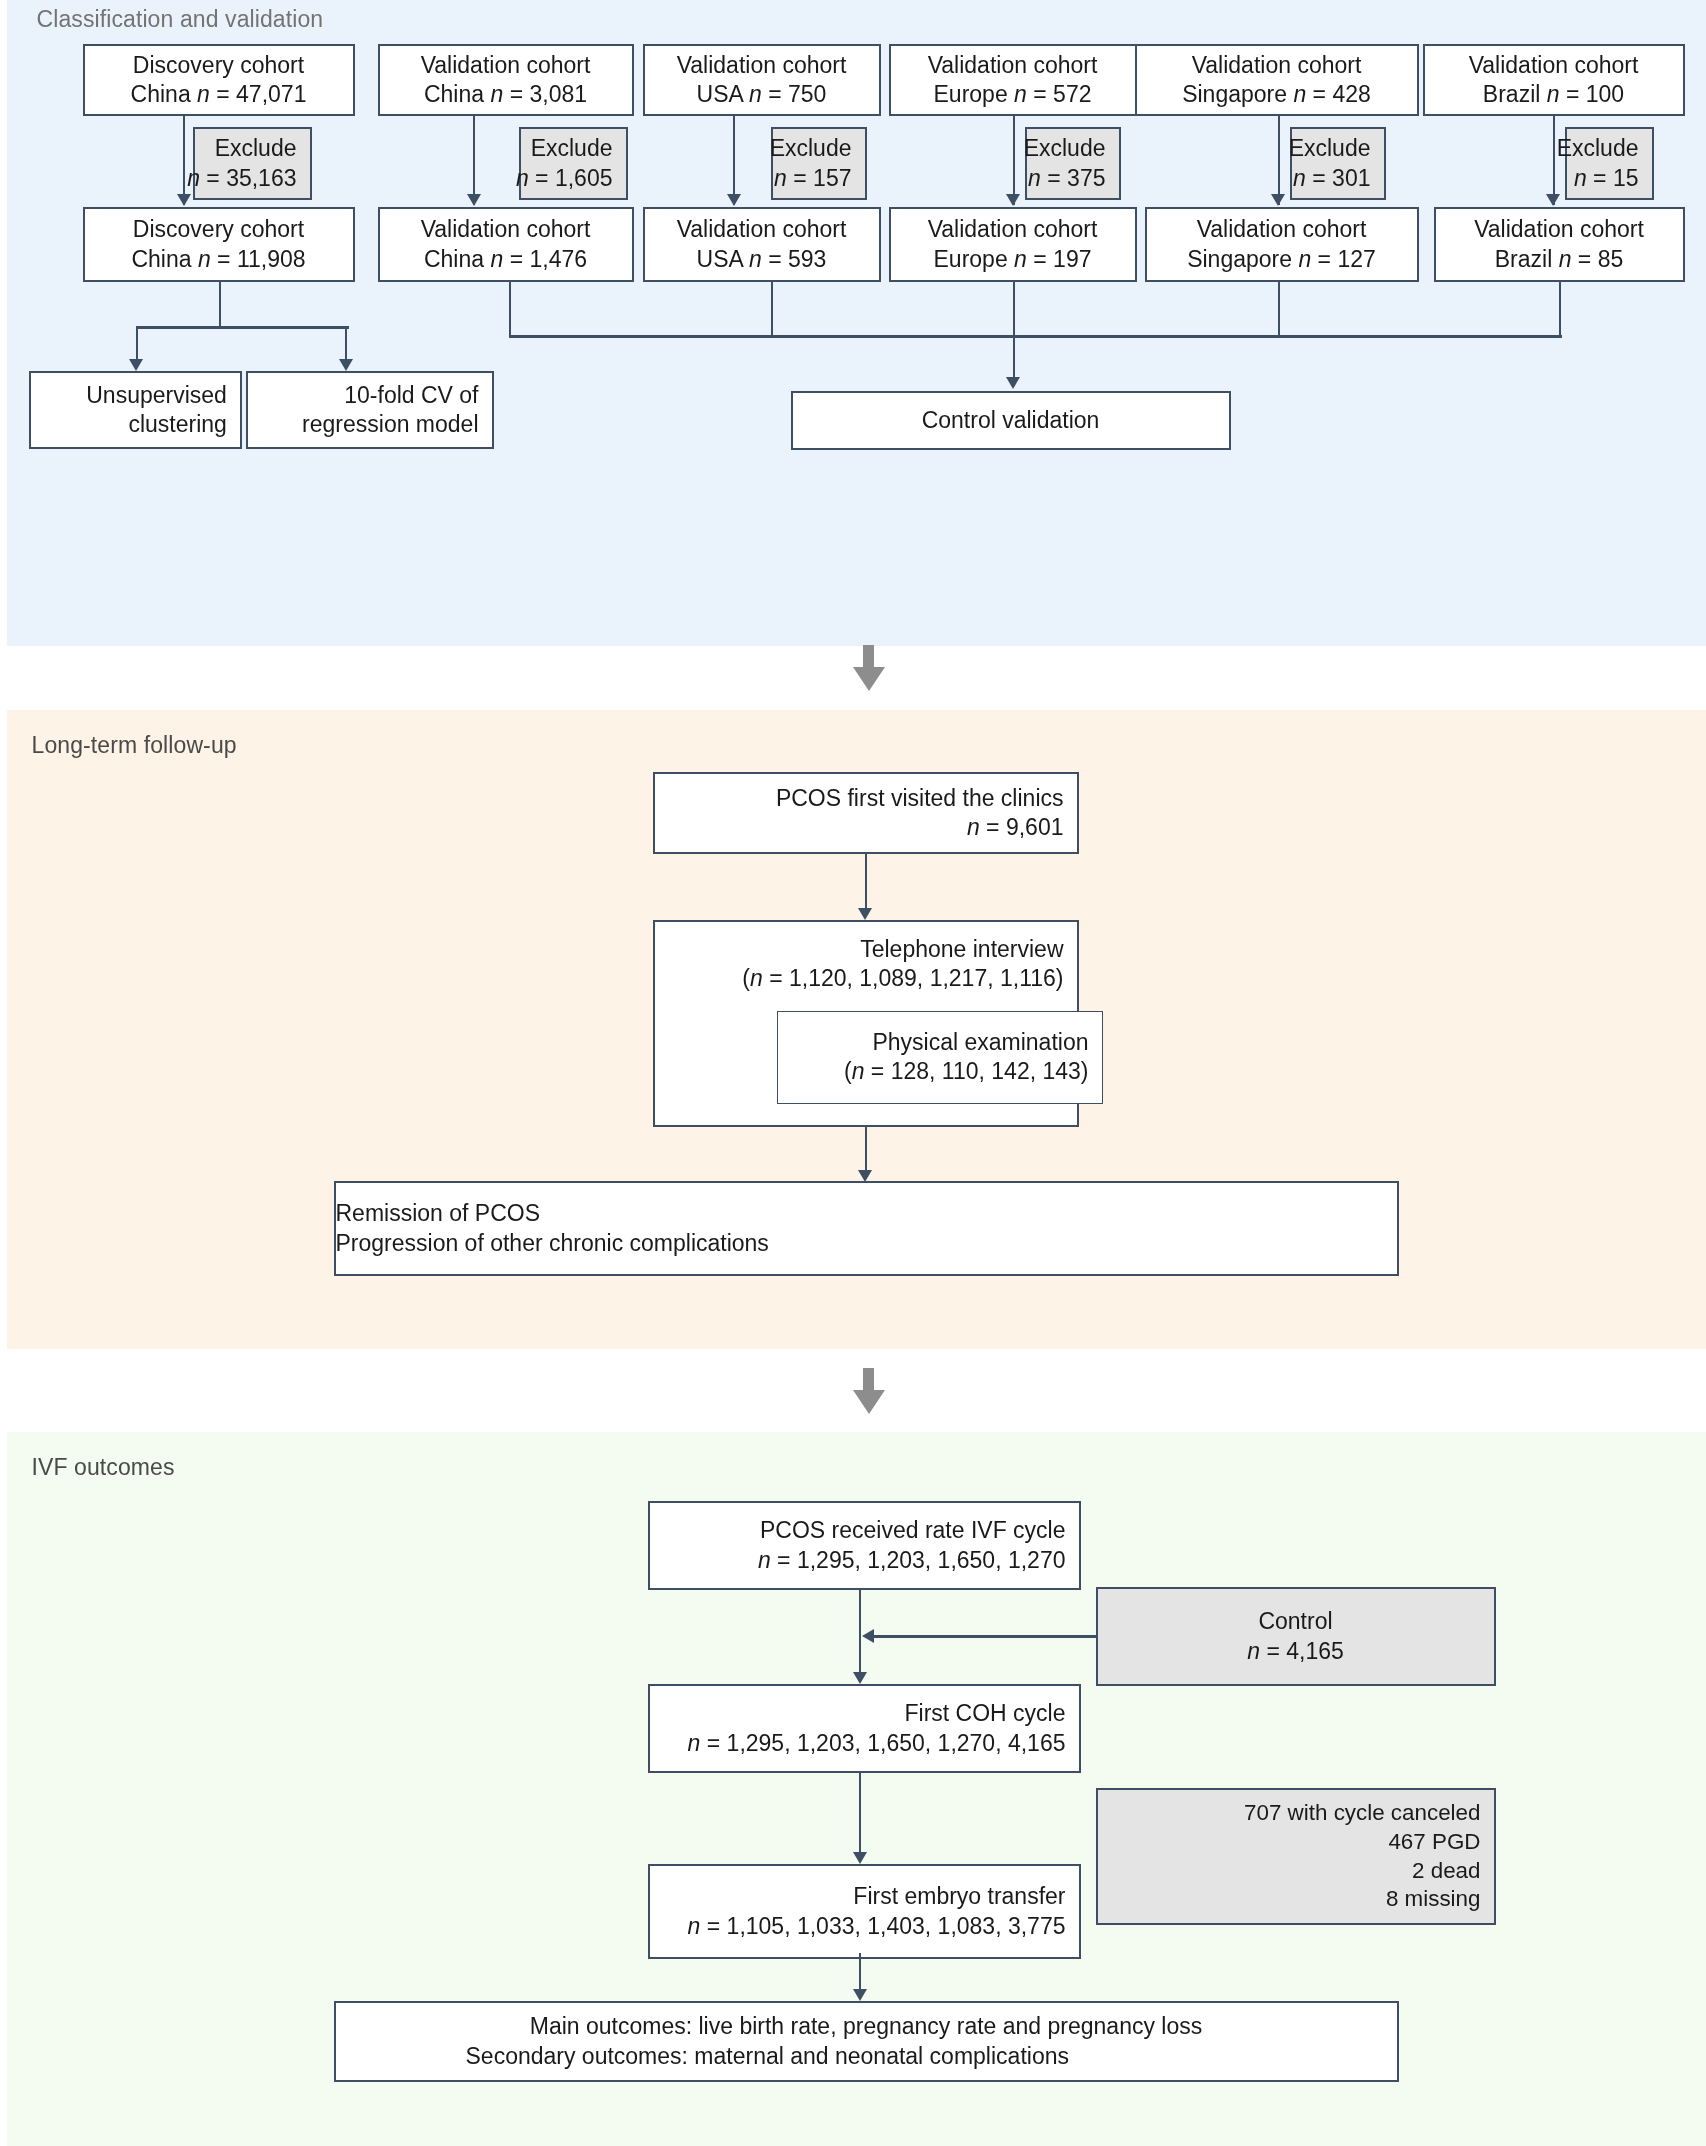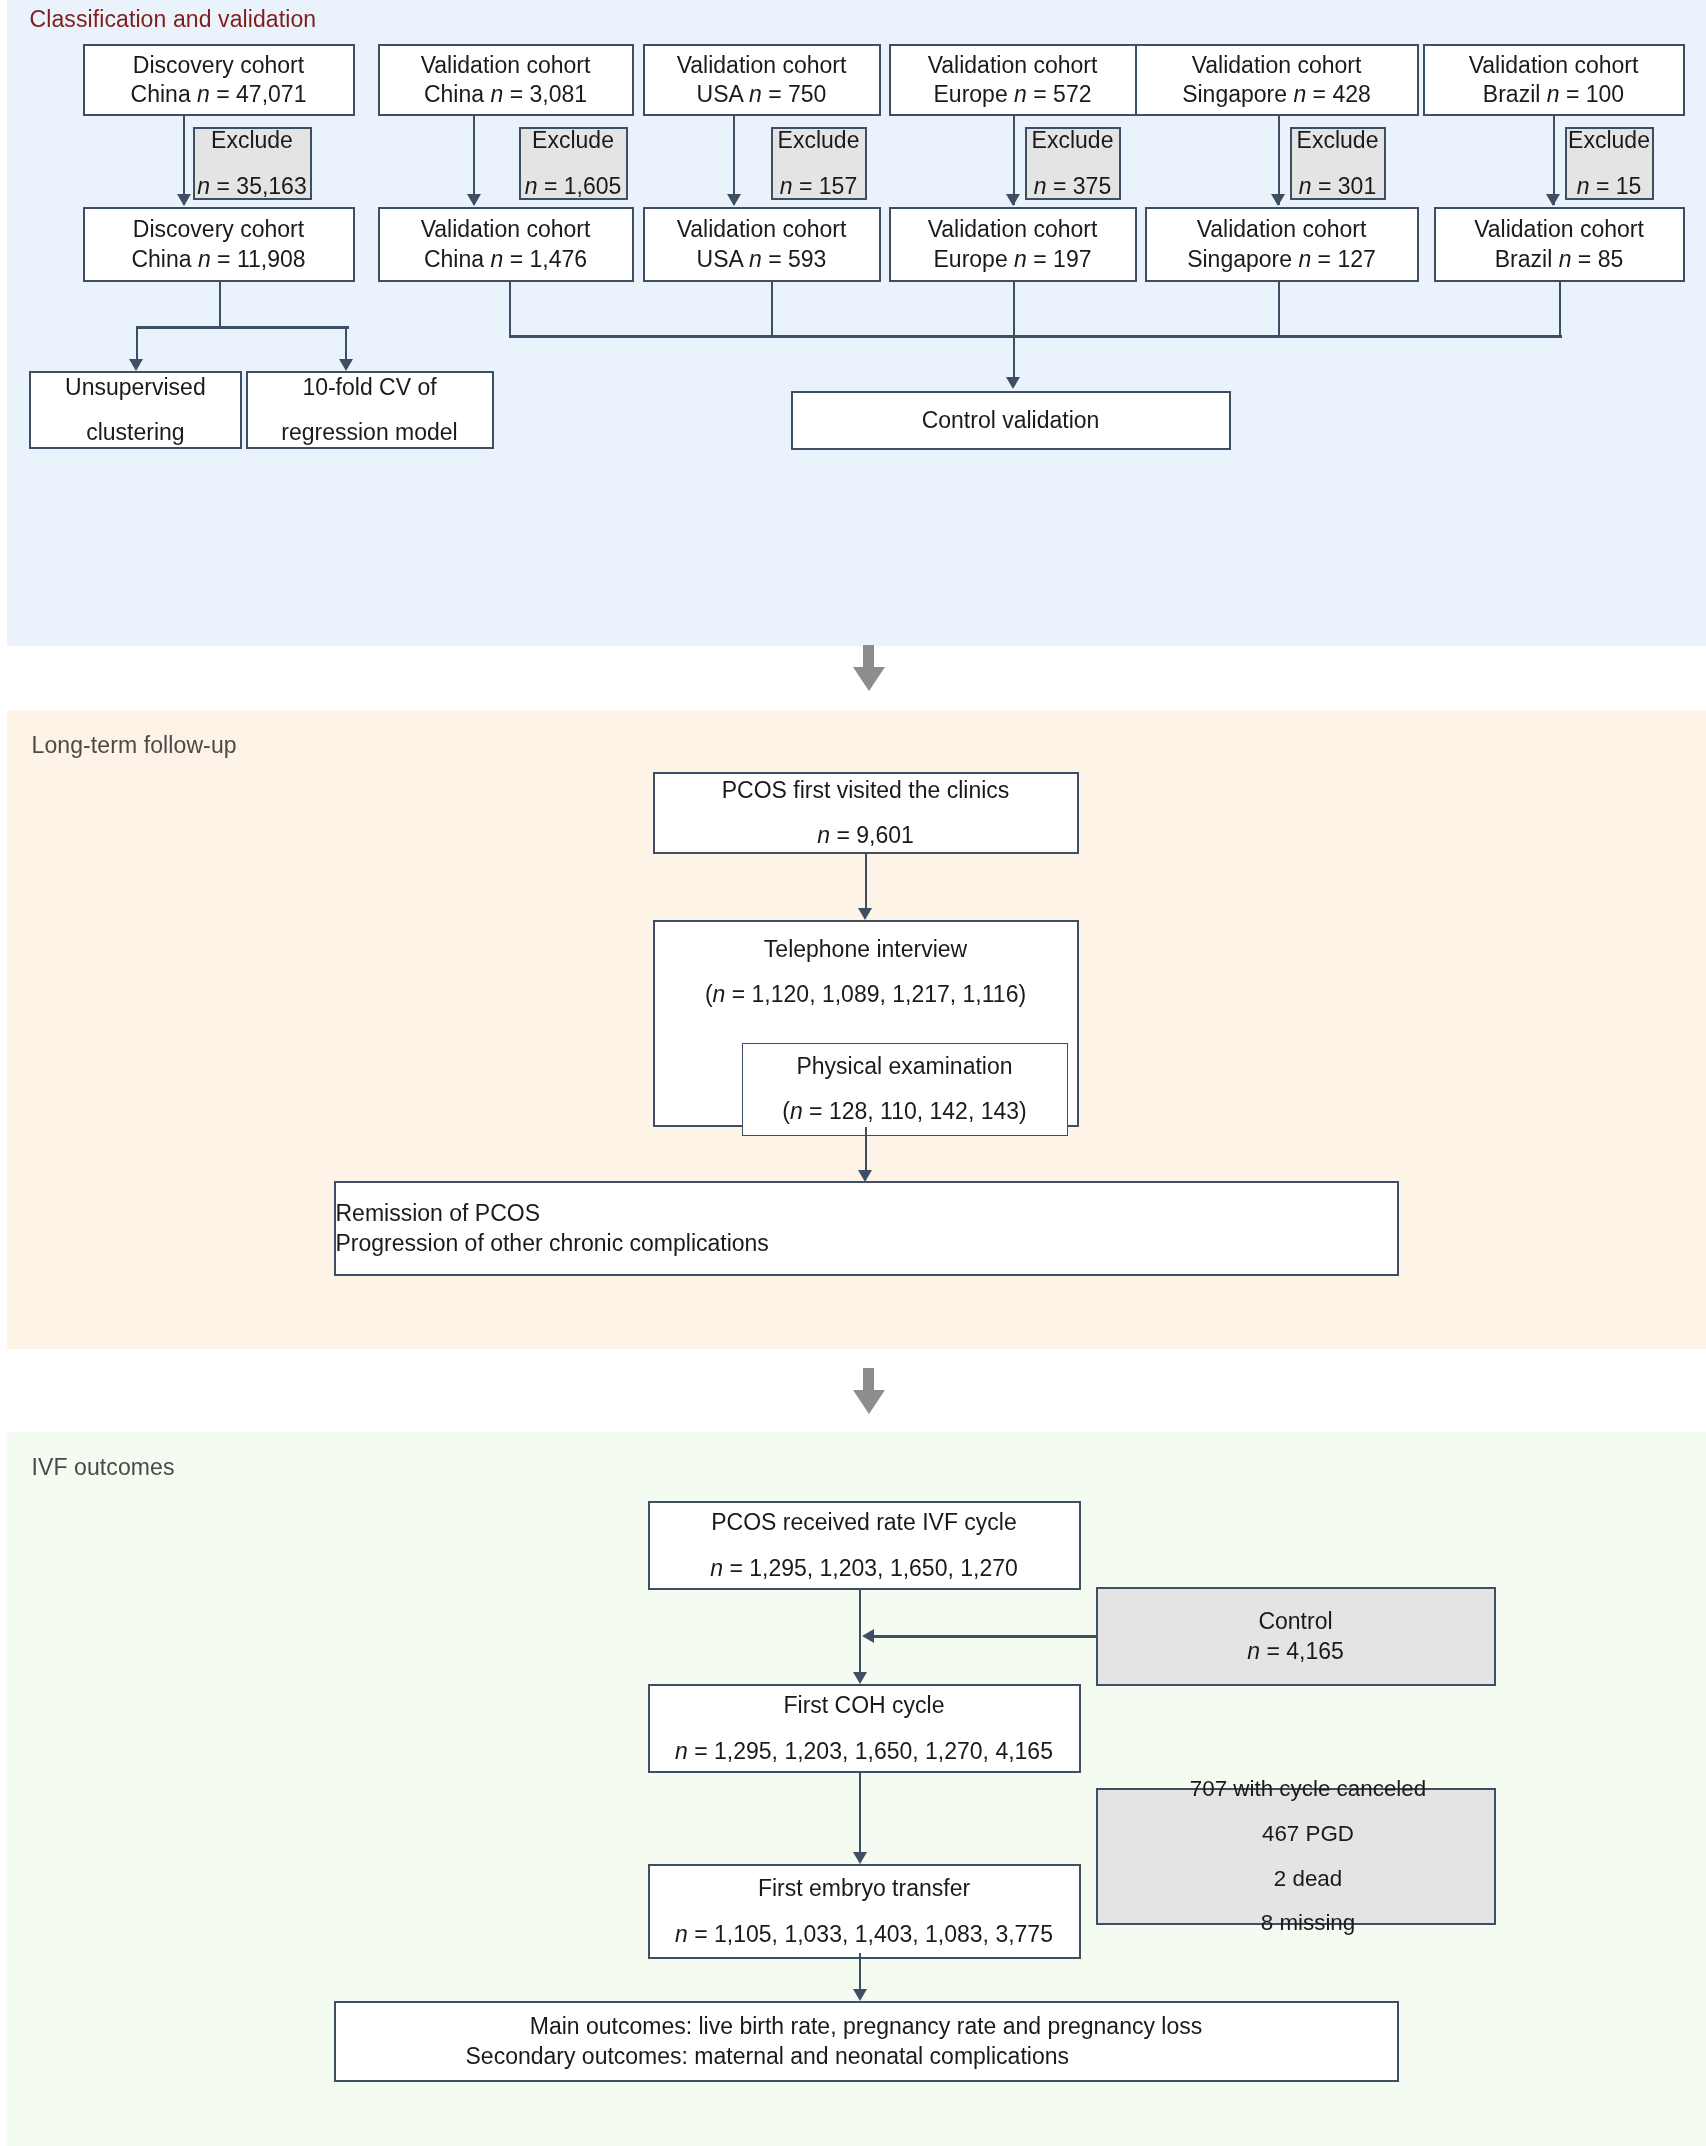--- a/index.html
+++ b/index.html
@@ -16,40 +16,40 @@
   #panel-followup{left:6.5px;top:710px;width:1700px;height:639px;background:#fdf3e6;}
   #panel-ivf{left:6.5px;top:1432px;width:1700px;height:715px;background:#f4fbf0;}
 
   .panel-title{
     position:absolute;
     font-size:23px;
     color:#4a4a4a;
     letter-spacing:0.1px;
     white-space:nowrap;
   }
-  #title-classification{left:23px;top:5.6px;color:#7f1d1d;}
+  #title-classification{left:30px;top:5.6px;color:#737373;}
   #title-followup{left:25px;top:22.4px;}
   #title-ivf{left:25px;top:22.4px;}
 
   
   .box{
     position:absolute;
     box-sizing:border-box;
     border:2.8px solid #3f4f63;
     background:#ffffff;
     display:flex;
     flex-direction:column;
     justify-content:center;
     font-size:23px;
     line-height:1.28;
     color:#1a1a1a;
   }
   .box .ln{white-space:nowrap;}
   .box.center{align-items:center;text-align:center;}
-  .box.left{align-items:center;text-align:left;gap:16px;}
+  .box.left{align-items:flex-end;text-align:left;}
   .box.pad{padding:0 13px;}
   .box.gray{background:#e4e4e4;}
   .box.thin{border-width:1.9px;}
   i{font-style:italic;}
 
   
   .vline{position:absolute;background:#3f4f63;width:2.8px;}
   .hline{position:absolute;background:#3f4f63;height:2.8px;}
   .arrow-dn{
     position:absolute;width:0;height:0;

